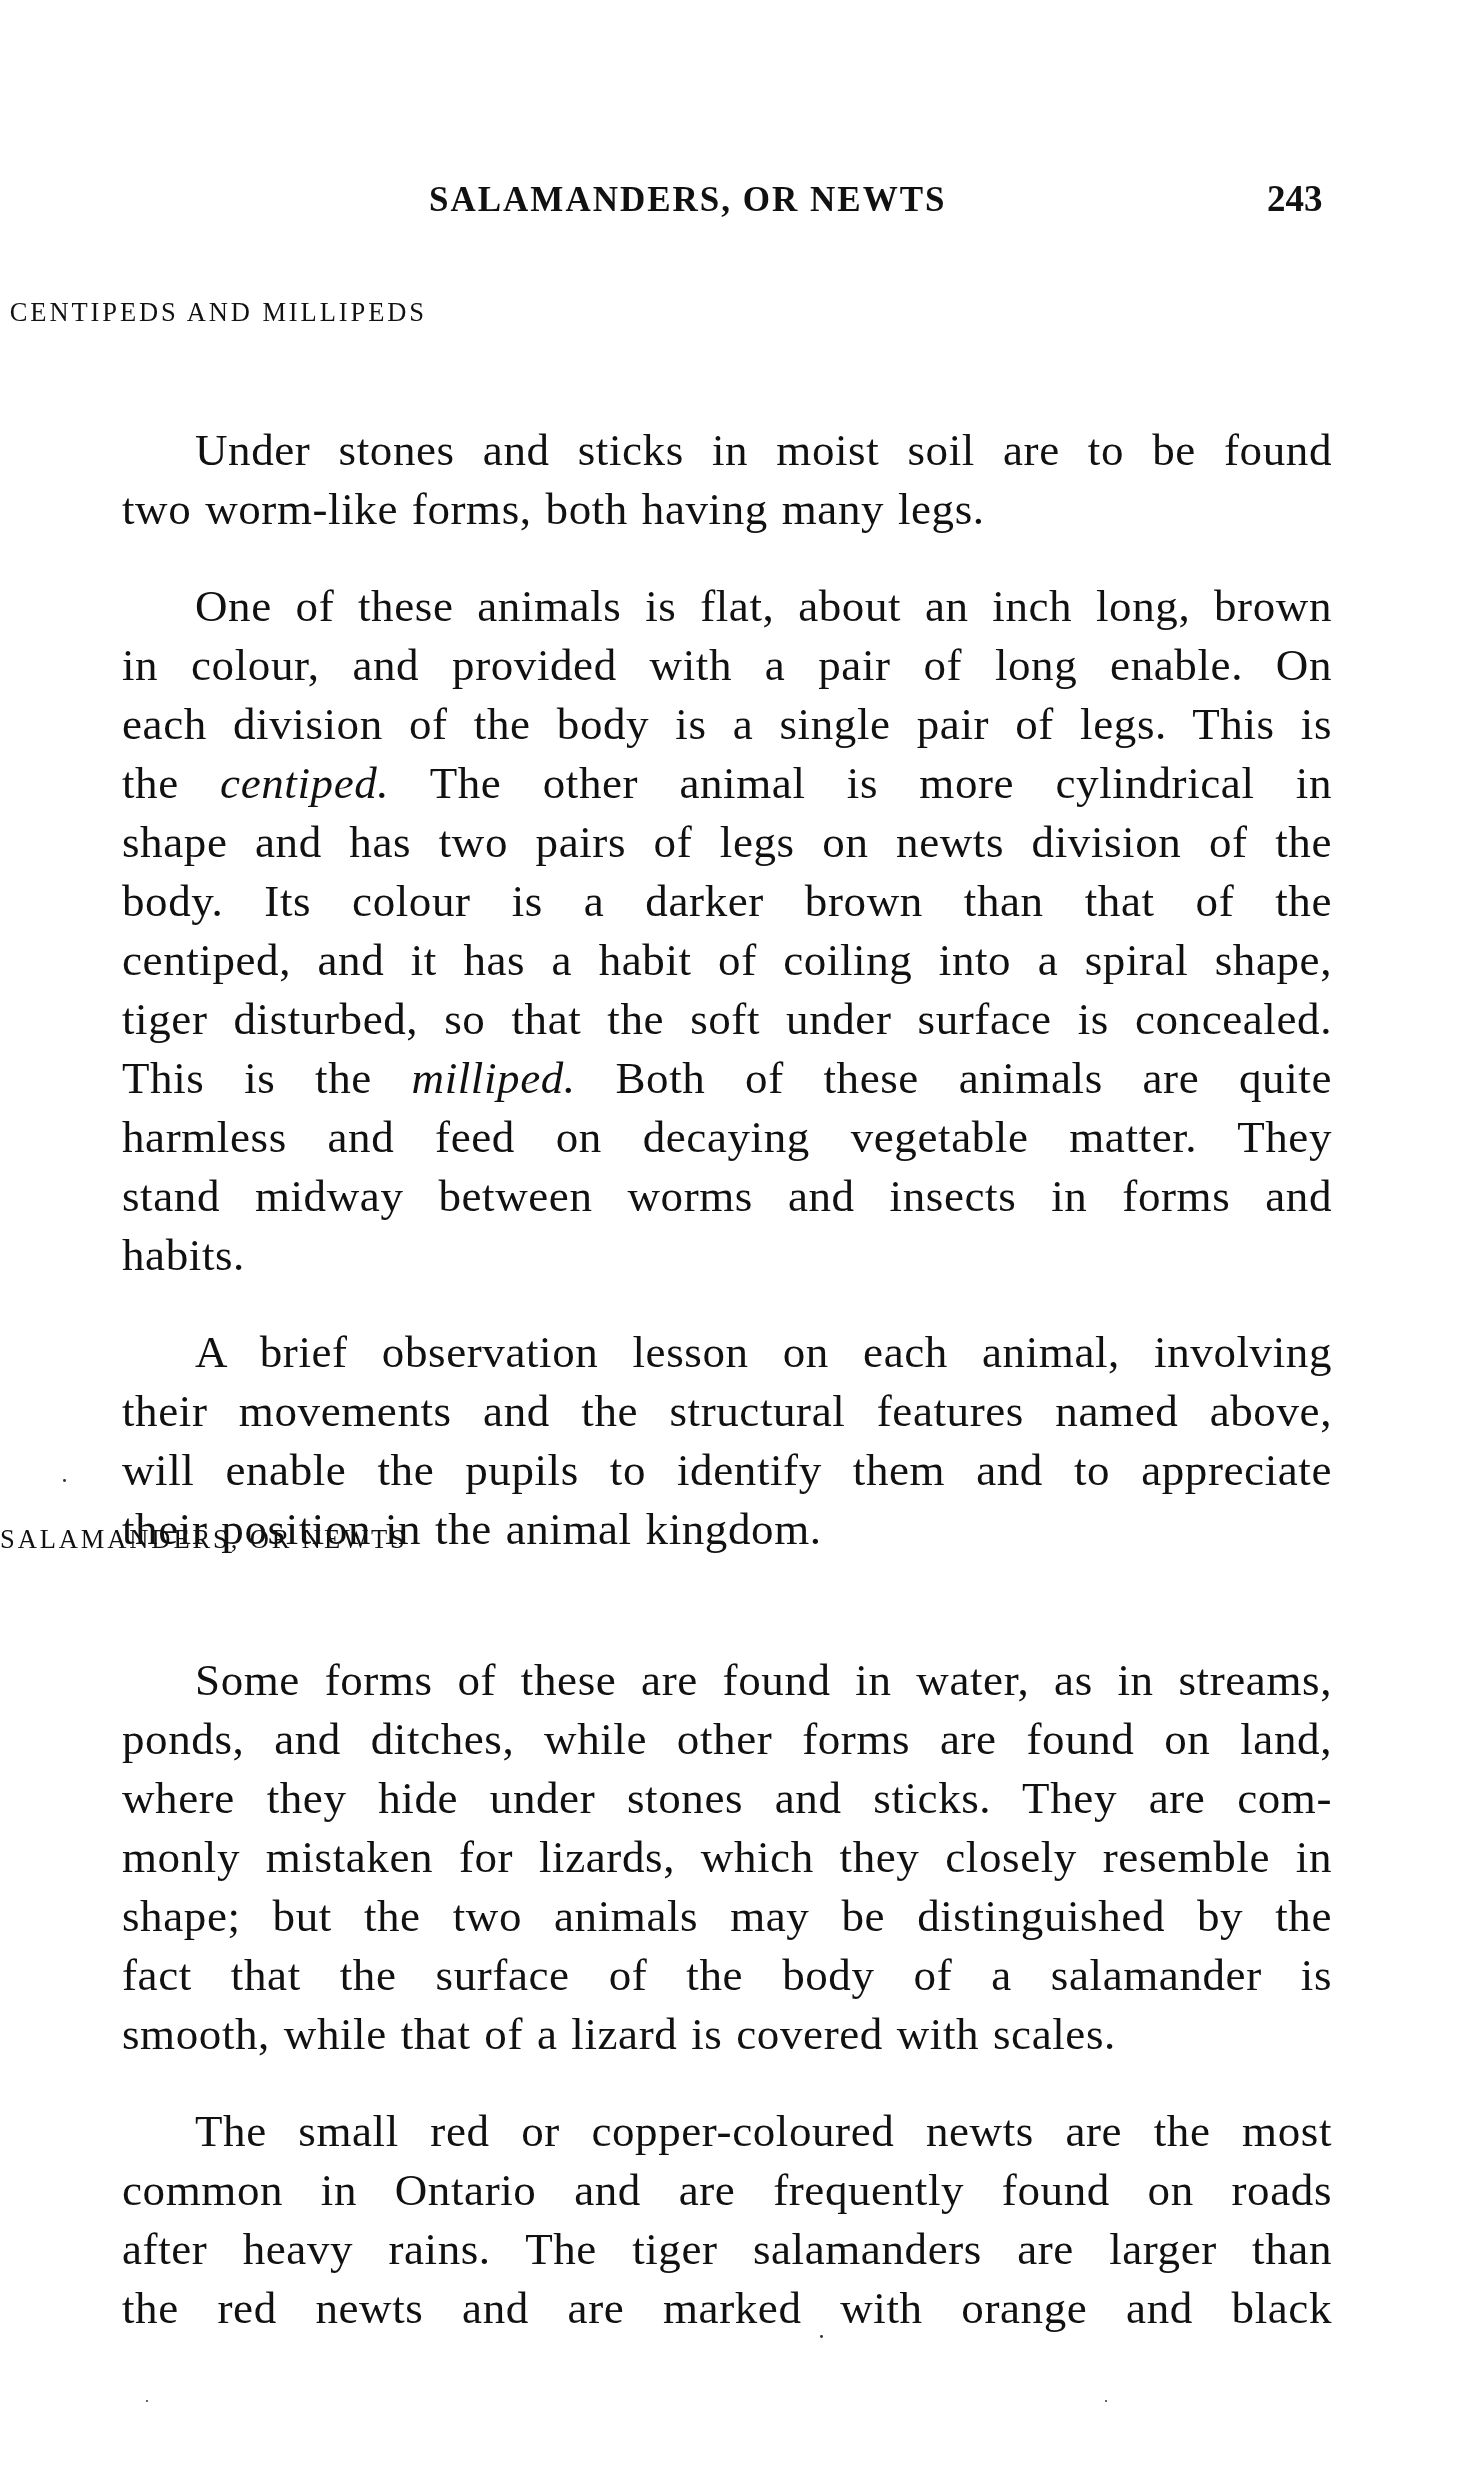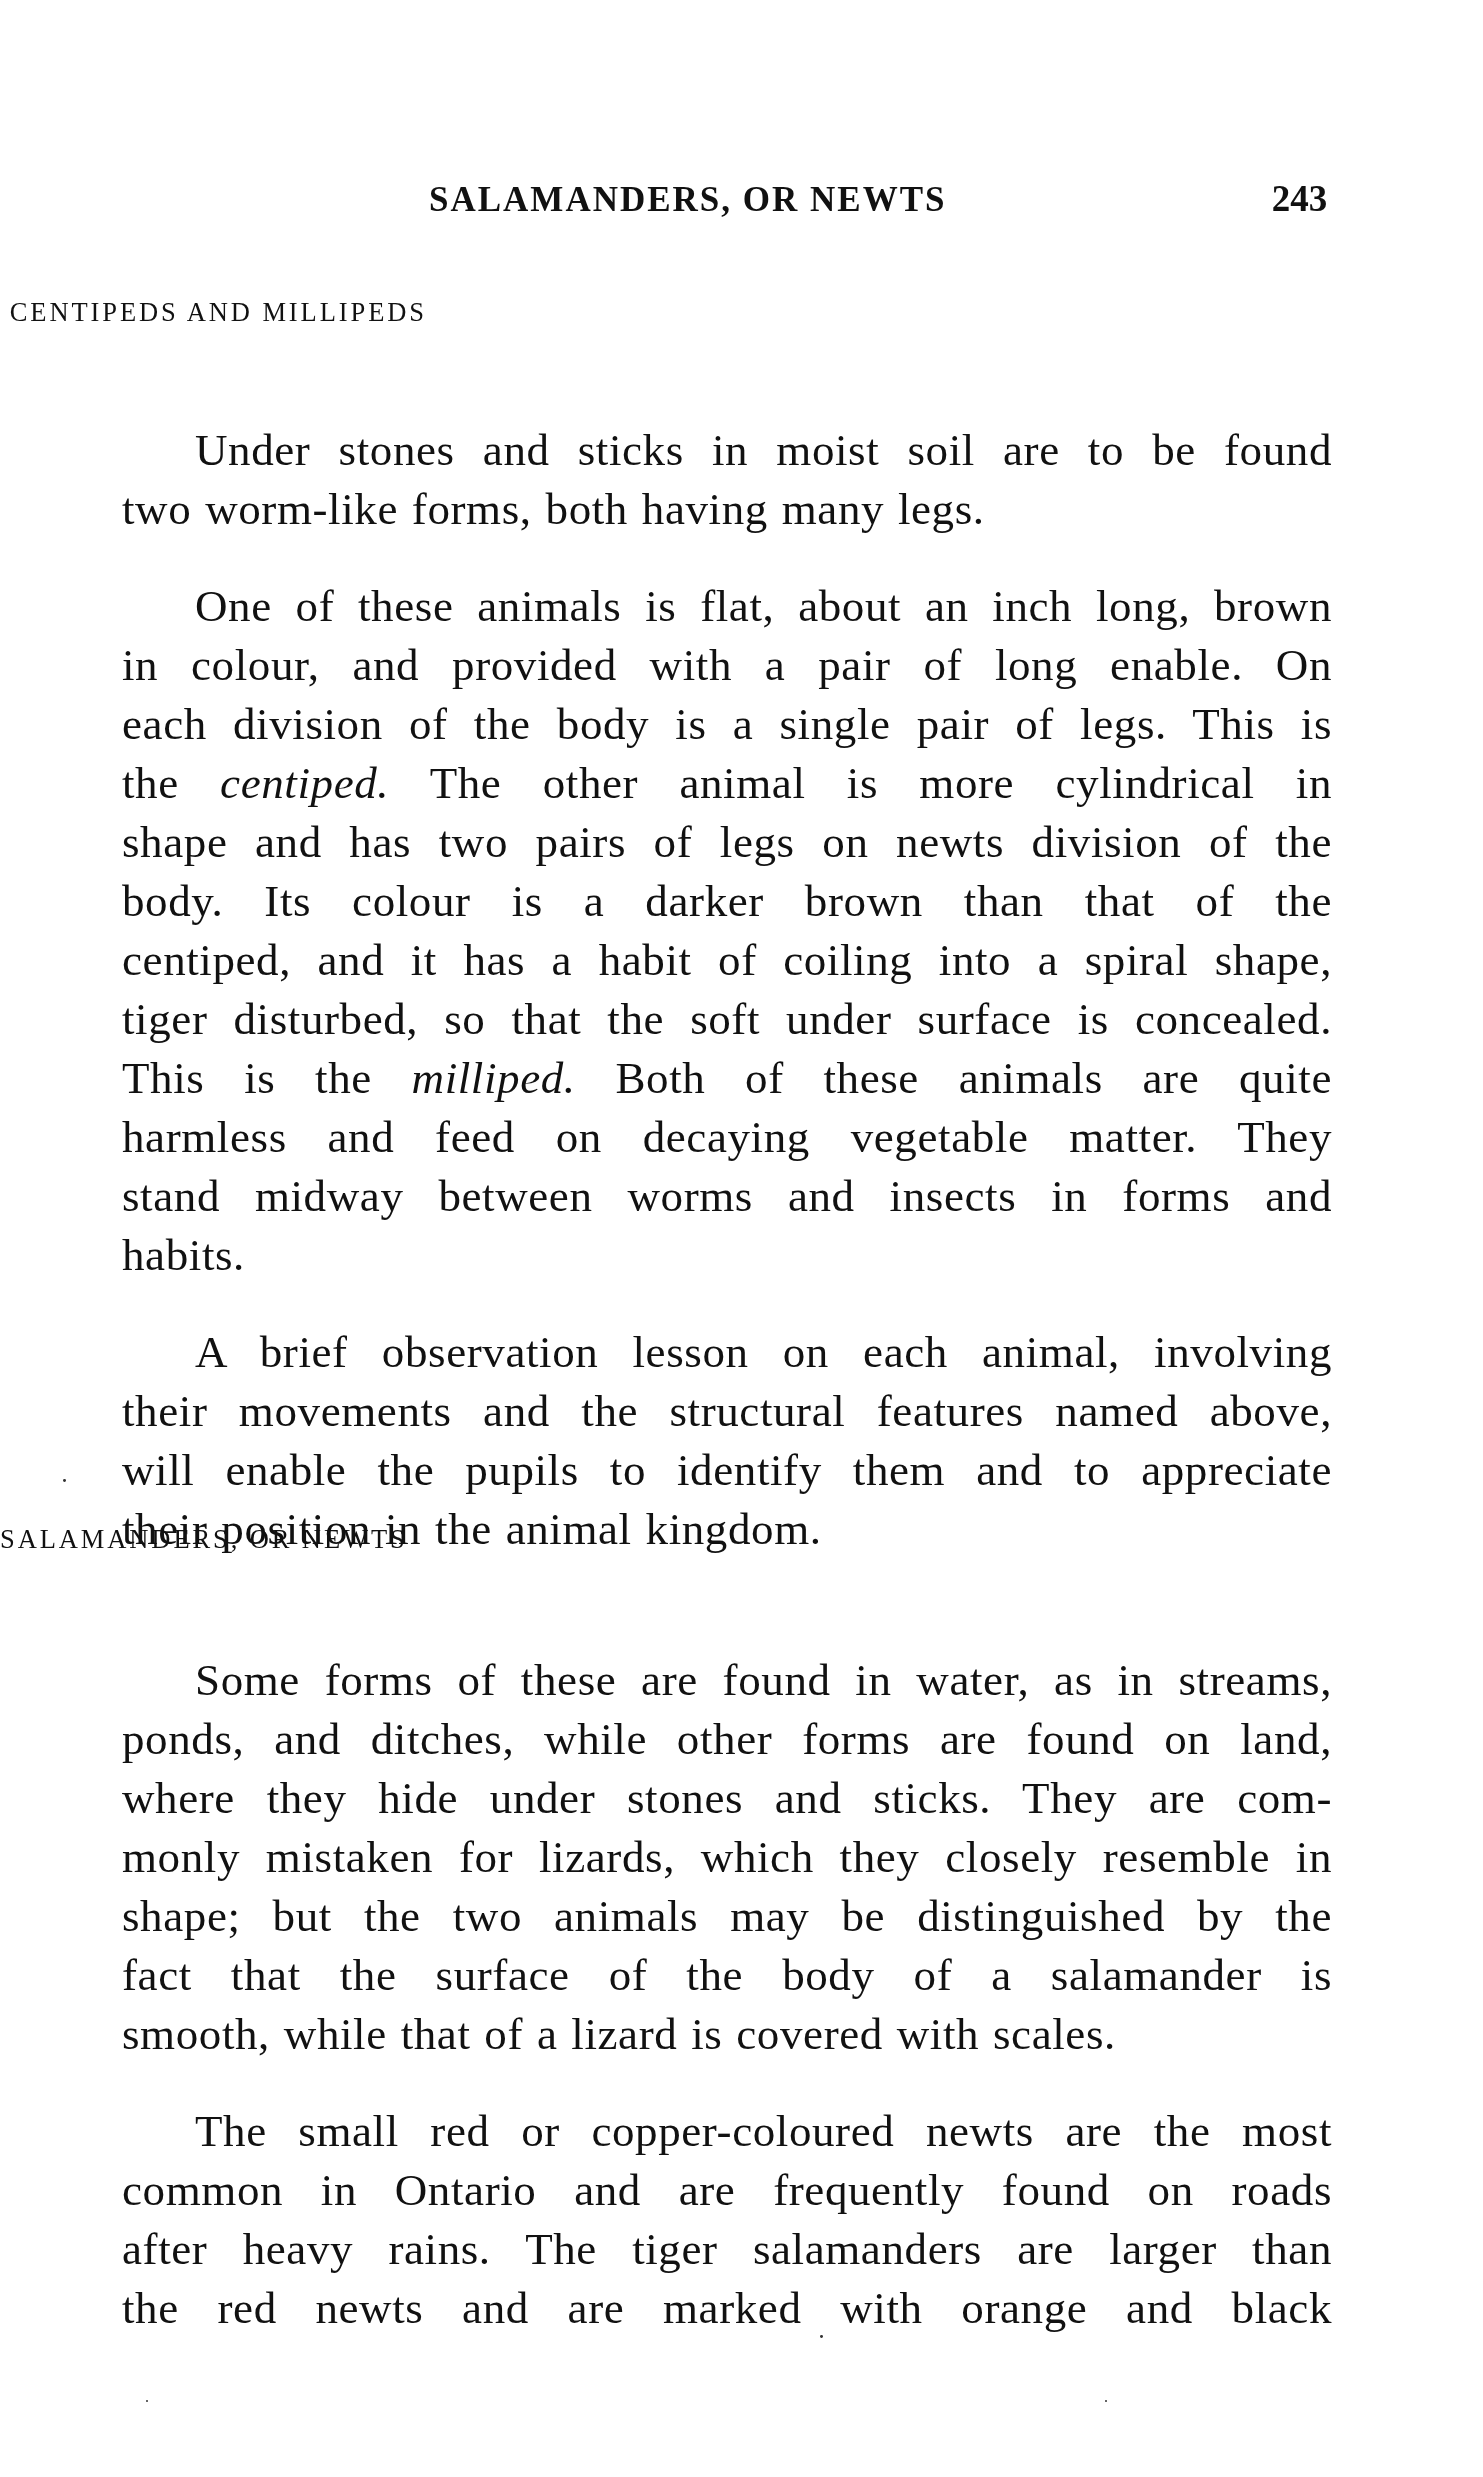--- a/index.html
+++ b/index.html
@@ -29,21 +29,21 @@
     line-height: 35px;
     font-weight: bold;
     letter-spacing: 2px;
     white-space: nowrap;
   }
   .page-number {
     position: absolute;
     top: 180px;
     left: 1267px;
     width: 65px;
-    text-align: center;
+    text-align: left;
     font-size: 37px;
     line-height: 37px;
     font-weight: bold;
   }
   .section-head {
     position: absolute;
     left: 0;
     width: 1427px;
     font-size: 26.5px;
     line-height: 29px;

